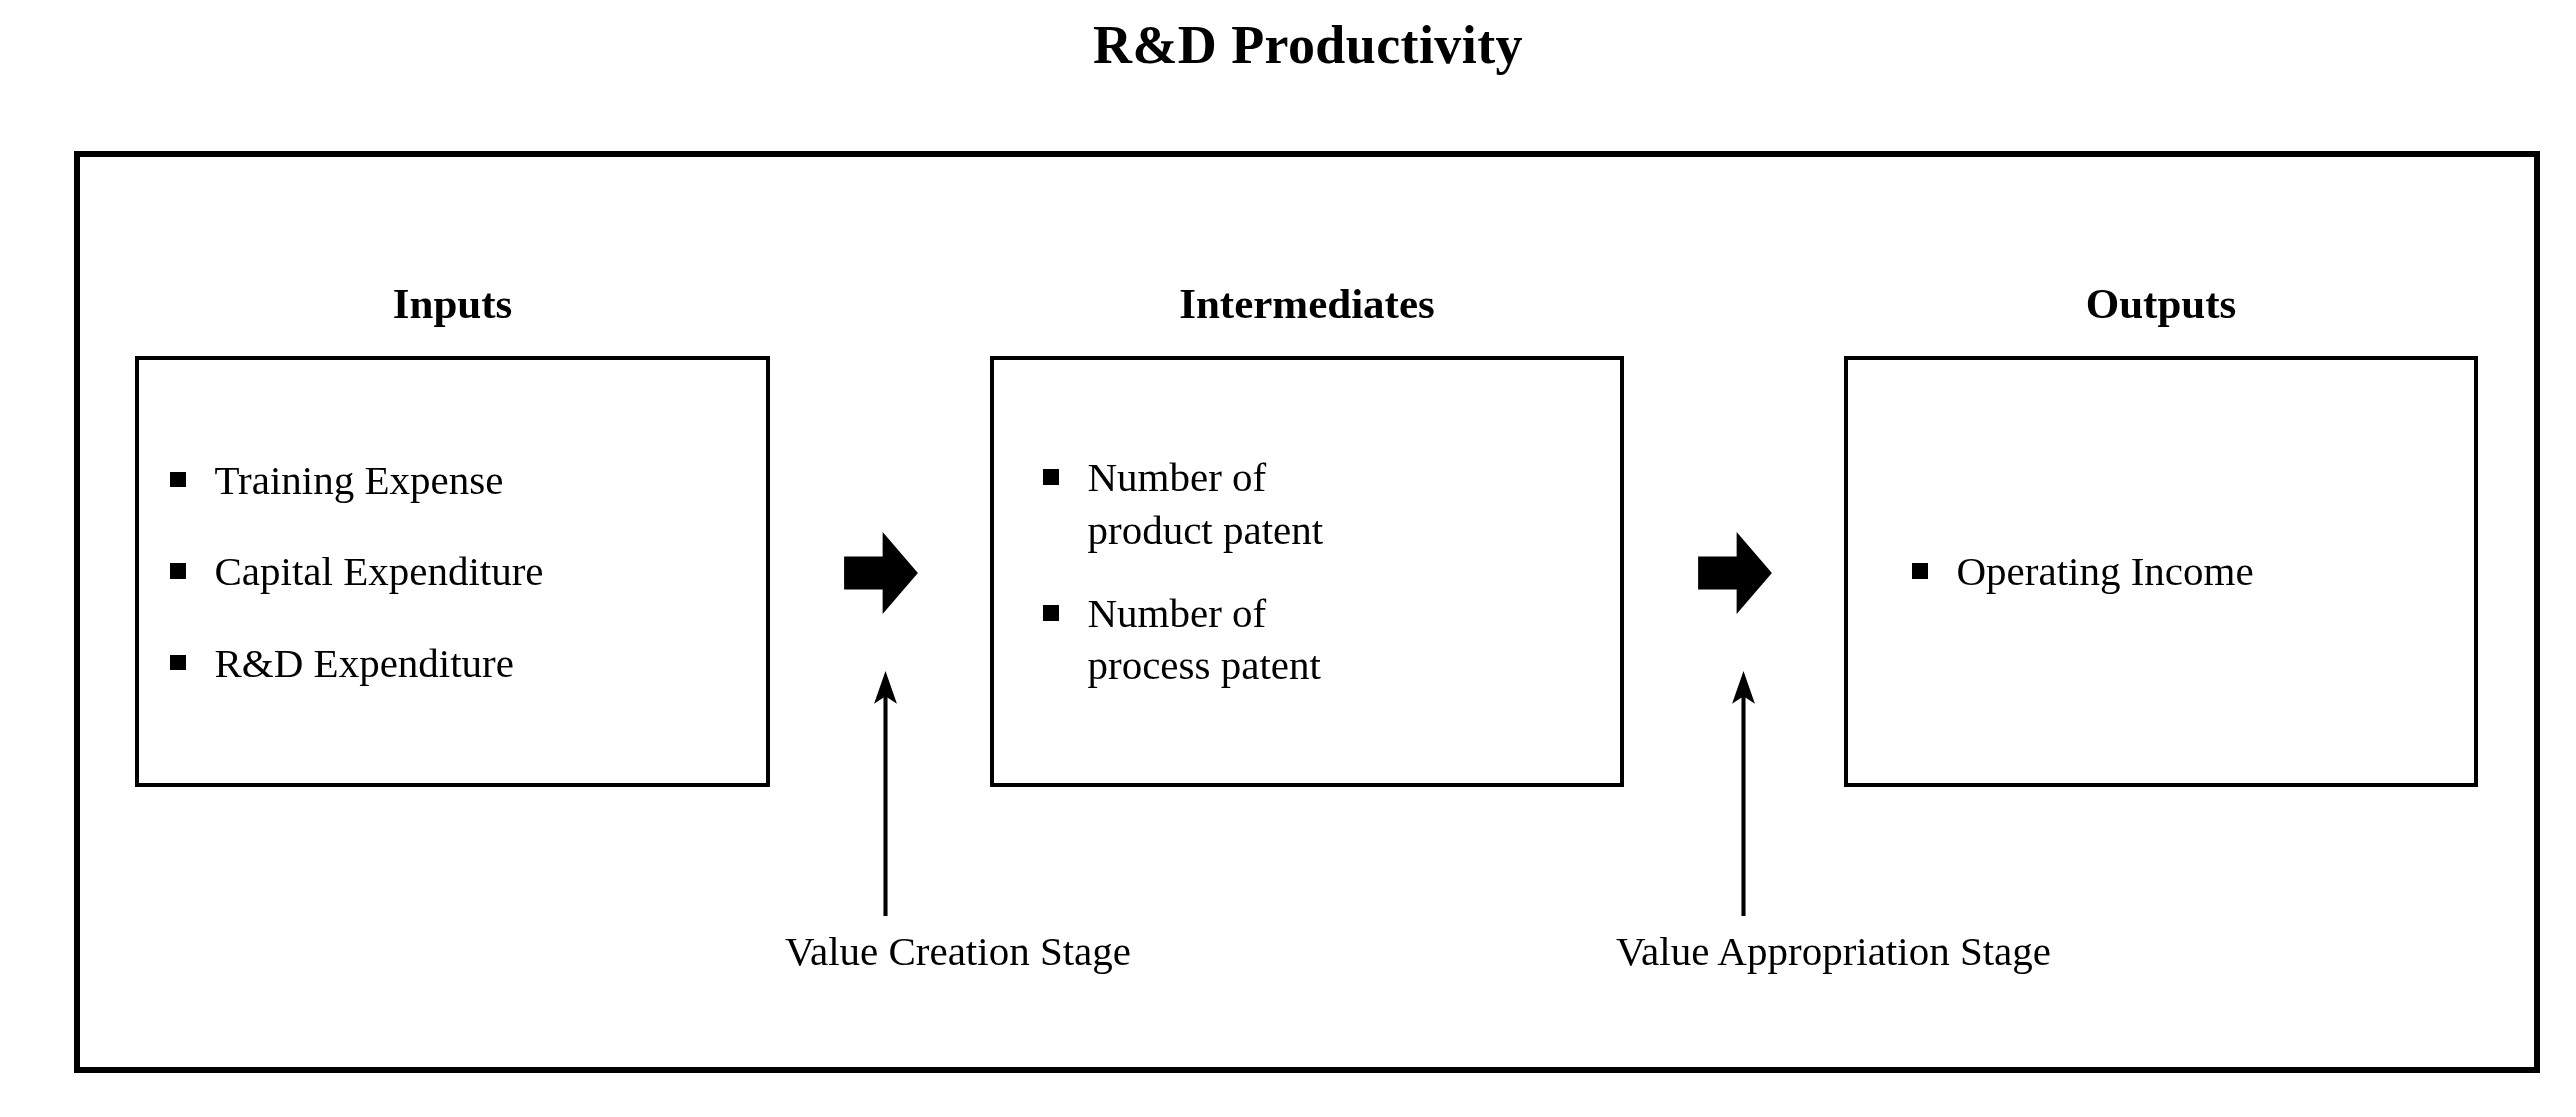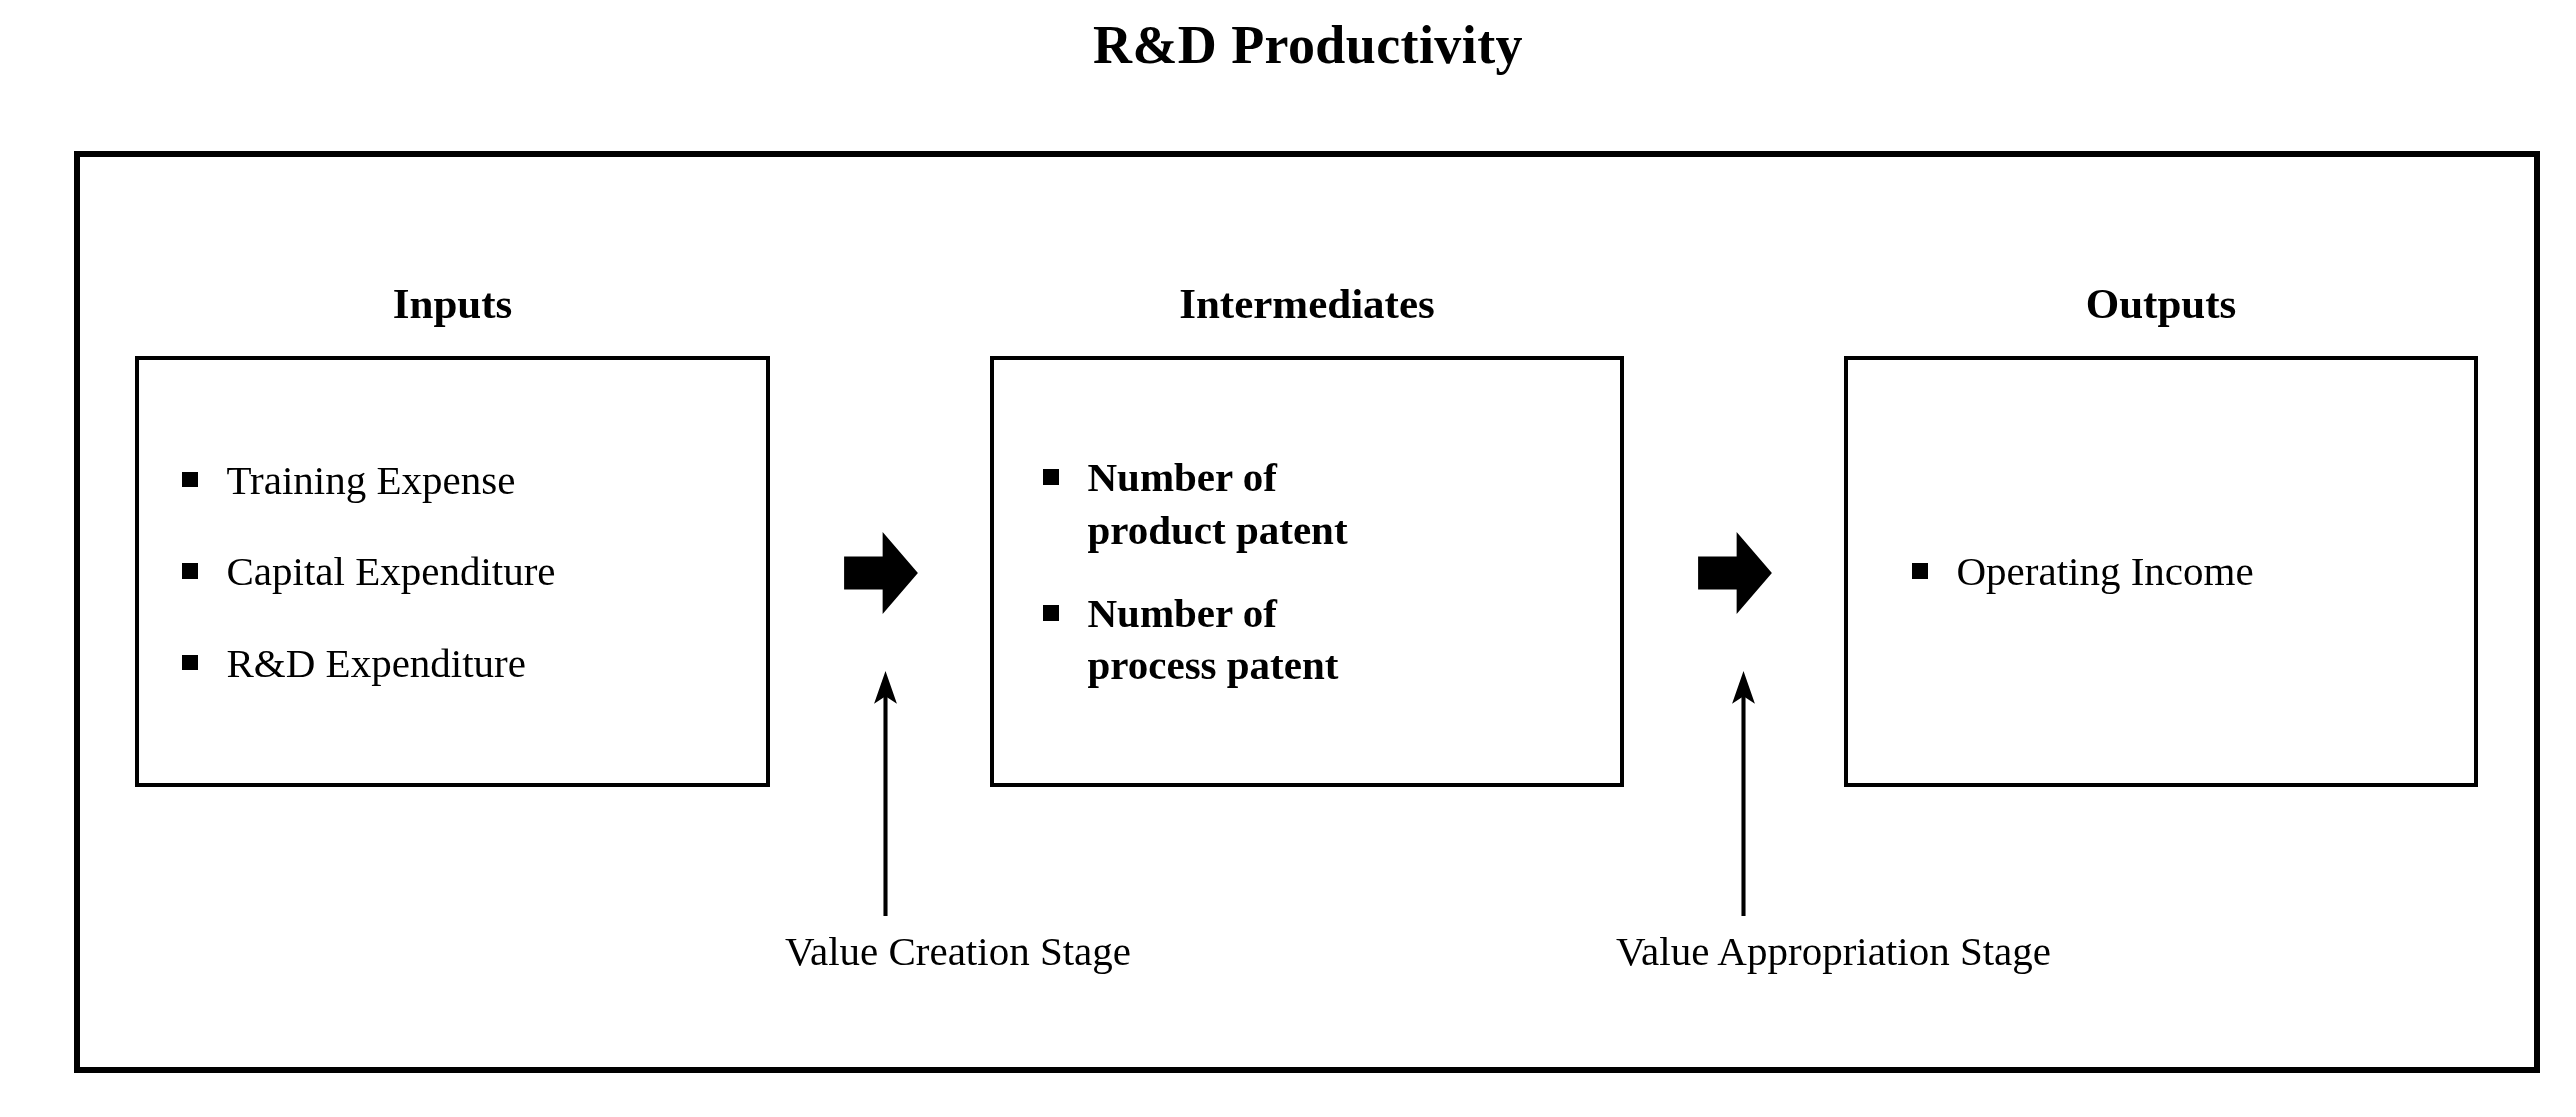--- a/index.html
+++ b/index.html
@@ -60,37 +60,37 @@
   #heading-outputs       { left: 1844px; top: 282px; width: 634px; }
 
   
   .stage-box {
     position: absolute;
     border: 4.9px solid #000000;
     box-sizing: border-box;
     background: #ffffff;
   }
   #box-inputs        { left: 135px;  top: 356px; width: 635px; height: 431px; }
-  #box-intermediates { left: 990px; top: 356px; width: 634px; height: 431px; font-weight: bold; }
+  #box-intermediates { left: 990px; top: 356px; width: 634px; height: 431px; }
   #box-outputs       { left: 1844px; top: 356px; width: 634px; height: 431px; }
 
   .bullet-list {
     position: absolute;
     left: 0;
     top: 0;
     width: 100%;
     height: 100%;
     margin: 0;
     padding: 0;
     list-style: none;
     display: flex;
     flex-direction: column;
     justify-content: center;
   }
-  #box-inputs .bullet-list        { padding-left: 43px; gap: 39px; text-align: center; }
+  #box-inputs .bullet-list        { padding-left: 31px; gap: 39px; text-align: center; }
   #box-intermediates .bullet-list { padding-left: 49px; gap: 31px; }
   #box-outputs .bullet-list       { padding-left: 64px; gap: 38px; }
 
   .bullet-item {
     display: flex;
     align-items: flex-start;
     font-size: 41px;
     line-height: 1.28;
   }
   .bullet-marker {

